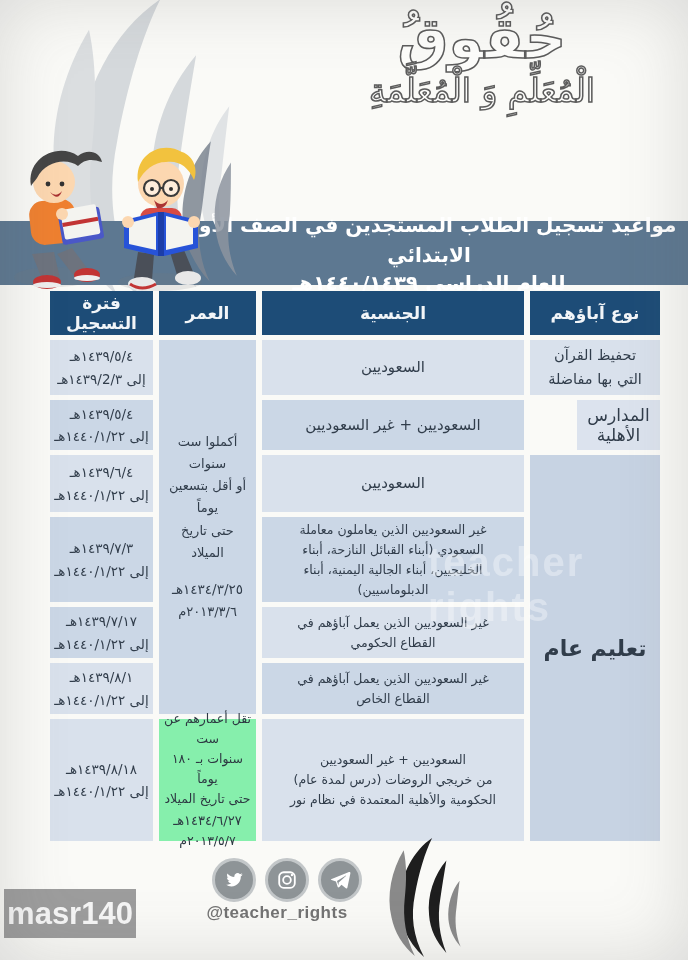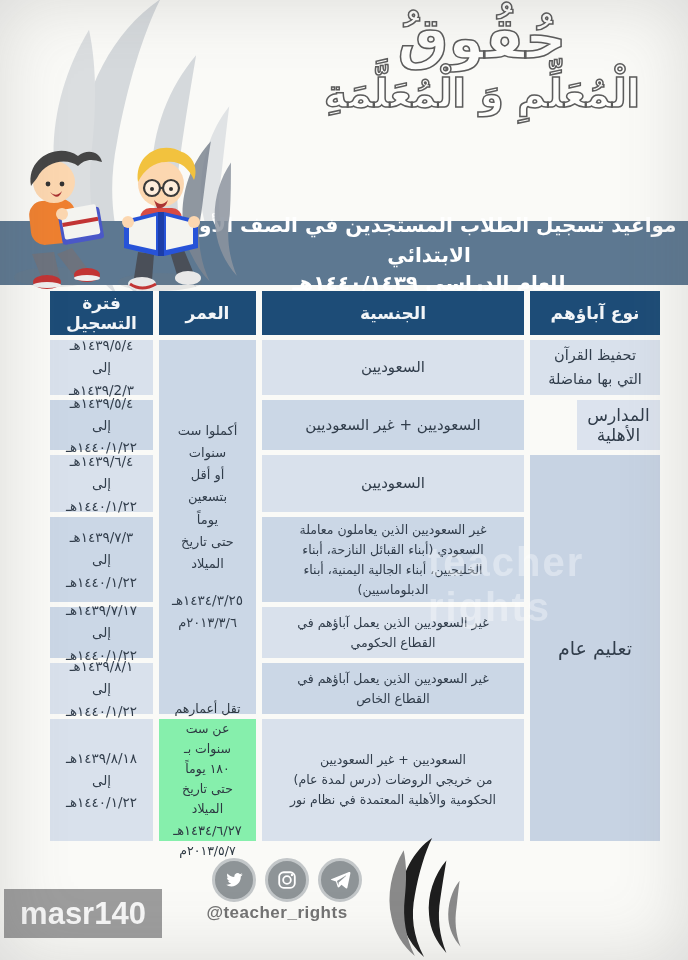--- a/index.html
+++ b/index.html
@@ -7,64 +7,64 @@
         overflow:hidden;direction:rtl;font-family:"DejaVu Sans",sans-serif;}
   .page::after{content:'';position:absolute;inset:0;box-shadow:inset 0 0 70px rgba(90,90,90,.20);
         pointer-events:none;z-index:9;}
 
   
   .logo-top{position:absolute;top:-6px;left:4px;width:272px;height:306px;opacity:.45;z-index:1;}
   .title{position:absolute;top:4px;left:280px;width:404px;text-align:center;z-index:2;
          color:#fdfdfb;-webkit-text-stroke:1.5px #5c5c5c;
          text-shadow:0 0 1px #777;}
   .title-l1{font-size:57px;line-height:1.2;font-weight:bold;}
-  .title-l2{font-size:39px;line-height:1.15;font-weight:bold;white-space:nowrap;}
+  .title-l2{font-size:33px;line-height:1.15;font-weight:normal;white-space:nowrap;}
 
   
   .banner{position:absolute;top:221px;left:0;width:688px;height:64px;background:#5d7891;
           color:#fff;display:flex;flex-direction:column;justify-content:center;z-index:1;}
   .banner div{text-align:center;padding-left:170px;font-weight:bold;}
   .banner-l1{font-size:20px;line-height:1.5;}
   .banner-l2{font-size:20px;line-height:1.3;}
 
   
   .swoosh-kids{position:absolute;left:146px;top:126px;width:118px;height:172px;z-index:3;opacity:.85;}
   .kids{position:absolute;left:2px;top:134px;width:216px;height:158px;z-index:4;}
 
   
   .tbl{position:absolute;top:291px;left:50px;width:610px;z-index:2;display:grid;
        grid-template-columns:130px 262px 97px 103px;
        grid-template-rows:44px 55px 50px 57px 85px 51px 51px 122px;
        column-gap:6px;row-gap:5px;}
   .cell{display:flex;flex-direction:column;align-items:center;justify-content:center;
-        text-align:center;white-space:pre-line;color:#313d4b;padding:2px 14px;box-sizing:border-box;}
+        text-align:center;white-space:pre-line;color:#313d4b;padding:2px 4px;box-sizing:border-box;}
   .hdr{background:#1d4c77;color:#f2f5f8;font-size:17px;font-weight:600;}
   .bgA{background:#d9e1ec;}
   .bgB{background:#cbd7e6;}
   .bgC{background:#c7d3e3;}
   .bgD{background:#86efac;}
   .edu-q{font-size:14.5px;line-height:1.6;}
   .edu-p{font-size:17px;background:#dce3ee;margin-left:47px;}
-  .edu-g{font-size:19px;letter-spacing:1px;}
+  .edu-g{font-size:22px;letter-spacing:1px;font-weight:bold;}
   .nat{font-size:15px;line-height:1.5;}
   .nat-sm{font-size:12.5px;line-height:1.6;}
   .per{font-size:13.5px;line-height:1.65;font-weight:500;}
   .age{font-size:13px;line-height:1.7;}
   .age .dt{margin-top:14px;font-size:13.5px;}
   .age7{font-size:12.5px;line-height:1.6;color:#2d3842;}
   .age7 .dt{margin-top:2px;font-size:13px;text-align:center;}
 
   
   .wm{position:absolute;pointer-events:none;z-index:5;color:rgba(255,255,255,.30);font-weight:bold;}
   .wm-ar{top:452px;left:55px;width:570px;text-align:center;font-size:40px;}
   .wm-en{top:540px;left:428px;font-size:40px;direction:ltr;font-family:"Liberation Sans",sans-serif;
          color:rgba(255,255,255,.35);letter-spacing:2px;}
 
   
-  .masr{position:absolute;left:4px;top:889px;width:158px;height:49px;background:#9d9d9d;
+  .masr{position:absolute;left:4px;top:889px;width:132px;height:49px;background:#9d9d9d;
         color:#f6f6f6;font-family:"Liberation Sans",sans-serif;font-weight:bold;font-size:31px;
         display:flex;align-items:center;justify-content:center;direction:ltr;z-index:6;}
   .socials{position:absolute;left:212px;top:858px;display:flex;gap:9px;direction:ltr;z-index:6;}
   .soc{width:38px;height:38px;border-radius:50%;background:#8e9497;border:3px solid #c3c7c9;
        display:flex;align-items:center;justify-content:center;box-sizing:content-box;}
   .handle{position:absolute;left:192px;top:903px;width:170px;text-align:center;font-size:17px;
           font-weight:bold;color:#737373;direction:ltr;z-index:6;
           font-family:"Liberation Sans",sans-serif;letter-spacing:.5px;}
   .logo-bottom{position:absolute;left:358px;top:836px;width:132px;height:122px;z-index:6;}
 </style>

